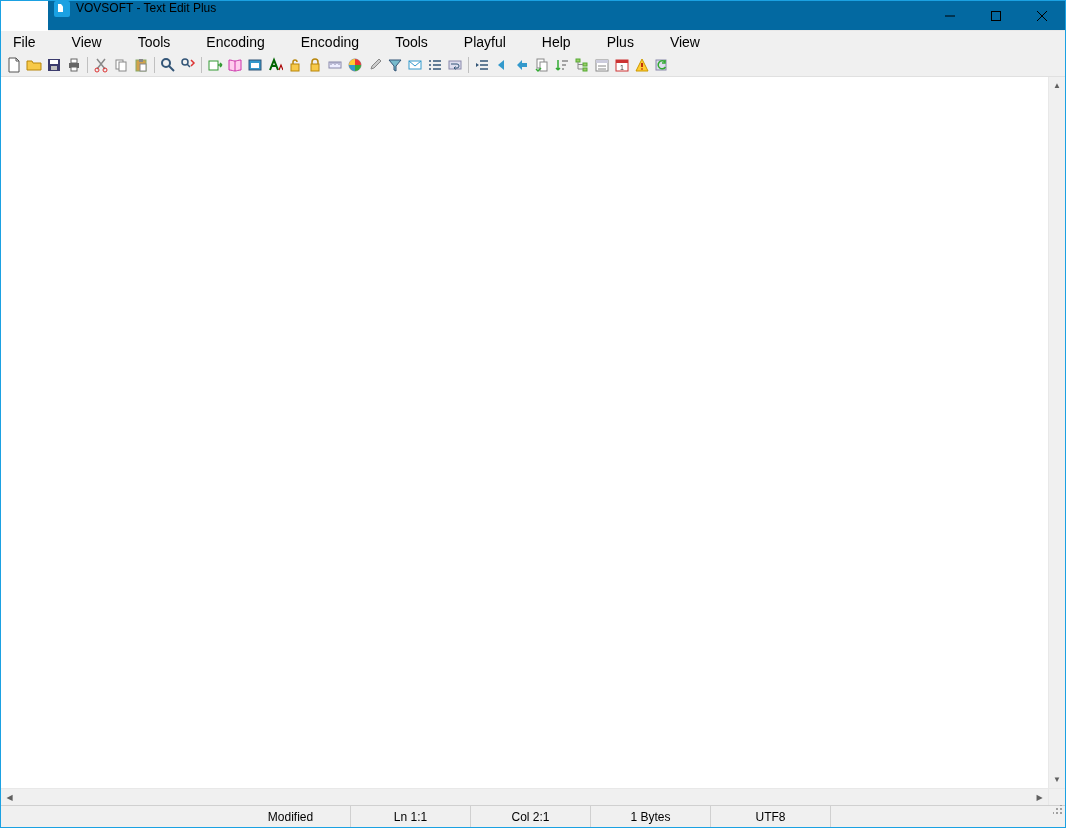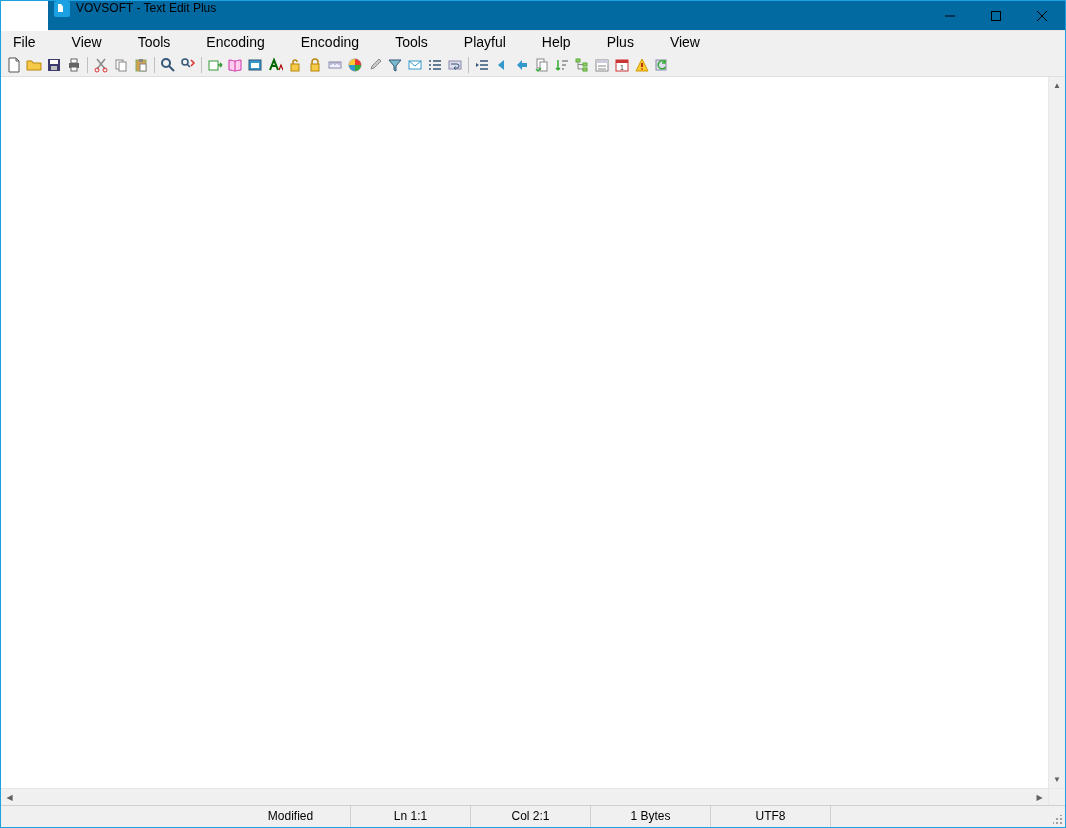--- a/index.html
+++ b/index.html
@@ -137,21 +137,21 @@
     width:17px;
     background:#f0f0f0;
     border-left:1px solid #e8e8e8;
   }
 
   
   .statusbar {
     height: 22px;
     background:#f0f0f0;
     display:flex;
-    align-items:flex-end;
+    align-items:center;
     border-top:1px solid #d0d0d0;
     font-size:12px;
   }
   .statusbar .cell {
     border-right:1px solid #d0d0d0;
     padding:0 10px;
     line-height:22px;
     text-align:center;
   }
   .statusbar .first { width:230px; }

